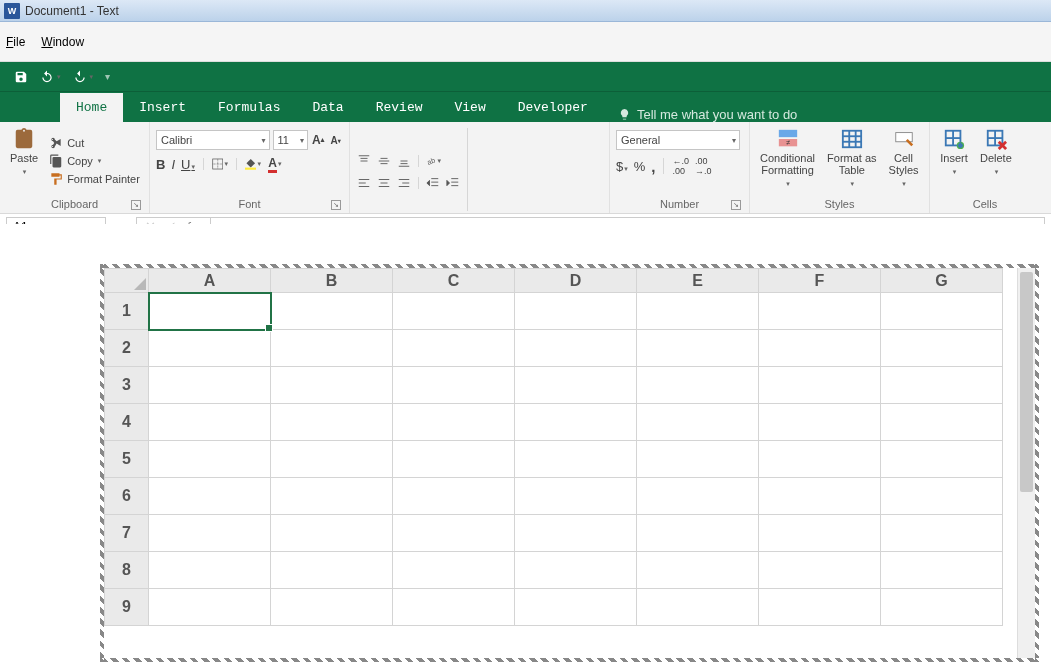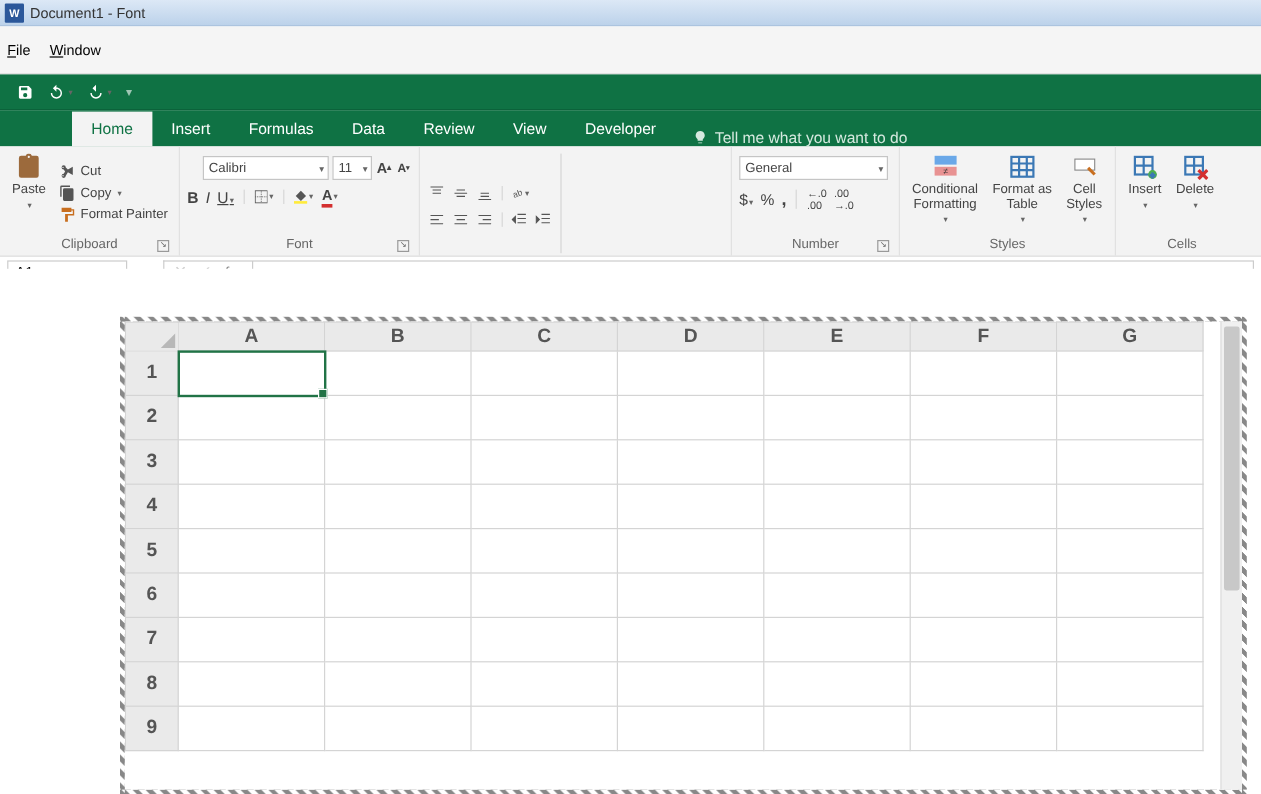--- a/index.html
+++ b/index.html
@@ -14,21 +14,21 @@
 .menubar span { margin-right: 16px; cursor: default; }
 .menubar span u { text-decoration: underline; }
 
 
 .qat { height: 30px; background: #0f7244; display: flex; align-items: center; padding-left: 14px; gap: 12px; border-bottom: 1px solid #0c5f38; }
 .qat .qat-btn { color: #fff; font-size: 13px; display: flex; align-items: center; gap: 2px; }
 .qat svg { width: 14px; height: 14px; fill: #fff; }
 
 
 .ribbon-tabs { height: 30px; background: #0f7244; display: flex; align-items: flex-end; padding-left: 60px; font-size: 13px; color: #fff; }
-.ribbon-tabs .tab { padding: 7px 16px 7px; cursor: default; }
+.ribbon-tabs .tab { padding: 7px 16px 7px; cursor: default; font-family: Liberation Mono, monospace; }
 .ribbon-tabs .tab.active { background: #f3f3f3; color: #0f7244; }
 .ribbon-tabs .tell-me { display: flex; align-items: center; gap: 6px; margin-left: 14px; font-size: 13px; color: #d5e9df; }
 
 
 .ribbon { height: 92px; background: #f3f3f3; border-bottom: 1px solid #d9d9d9; display: flex; font-size: 11px; color: #444; }
 .group { border-right: 1px solid #e1e1e1; padding: 4px 6px 0; display: flex; flex-direction: column; position: relative; }
 .group-content { flex: 1; display: flex; gap: 4px; }
 .group-label { text-align: center; font-size: 11px; color: #666; padding: 2px 0 3px; position: relative; }
 .group-label .launcher { position: absolute; right: 2px; bottom: 3px; width: 10px; height: 10px; border: 1px solid #999; font-size: 7px; line-height: 8px; text-align: center; color: #666; }
 
@@ -73,21 +73,21 @@
 
 .vscroll { width: 18px; background: #f0f0f0; border-left: 1px solid #ddd; position: relative; }
 .vscroll .thumb { position: absolute; left: 2px; right: 2px; top: 4px; height: 220px; background: #c8c8c8; border-radius: 2px; }
 .sheet-scroll { flex: 1; overflow: hidden; }
 </style>
 </head>
 <body>
 
 <div class="titlebar">
   <div class="word-icon">W</div>
-  <span>Document1 - Font</span>
+  <span>Document1 - Text</span>
 </div>
 
 <div class="menubar">
   <span><u>F</u>ile</span>
   <span><u>W</u>indow</span>
 </div>
 
 <div class="qat">
   <span class="qat-btn">
     <svg viewBox="0 0 24 24">
@@ -160,21 +160,21 @@
     </div>
     <div class="group-label">
       <span>Clipboard</span>
       <span class="launcher">↘</span>
     </div>
   </div>
 
   <div class="group" style="width:200px;">
     <div class="group-content" style="flex-direction:column;gap:6px;padding-top:4px;">
       <div class="row">
-        <div class="combobox" style="width:124px;margin-left:13px;">
+        <div class="combobox" style="width:124px;">
           <span>Calibri</span>
             <span class="caret">▾</span>
         </div>
         <div class="combobox" style="width:38px;">
           <span>11</span>
             <span class="caret">▾</span>
         </div>
         <span class="small-icon" style="font-size:12px;font-weight:bold;">A<sup style="font-size:7px;">▴</sup></span>
         <span class="small-icon" style="font-size:10px;font-weight:bold;">A<sup style="font-size:6px;">▾</sup></span>
       </div>

